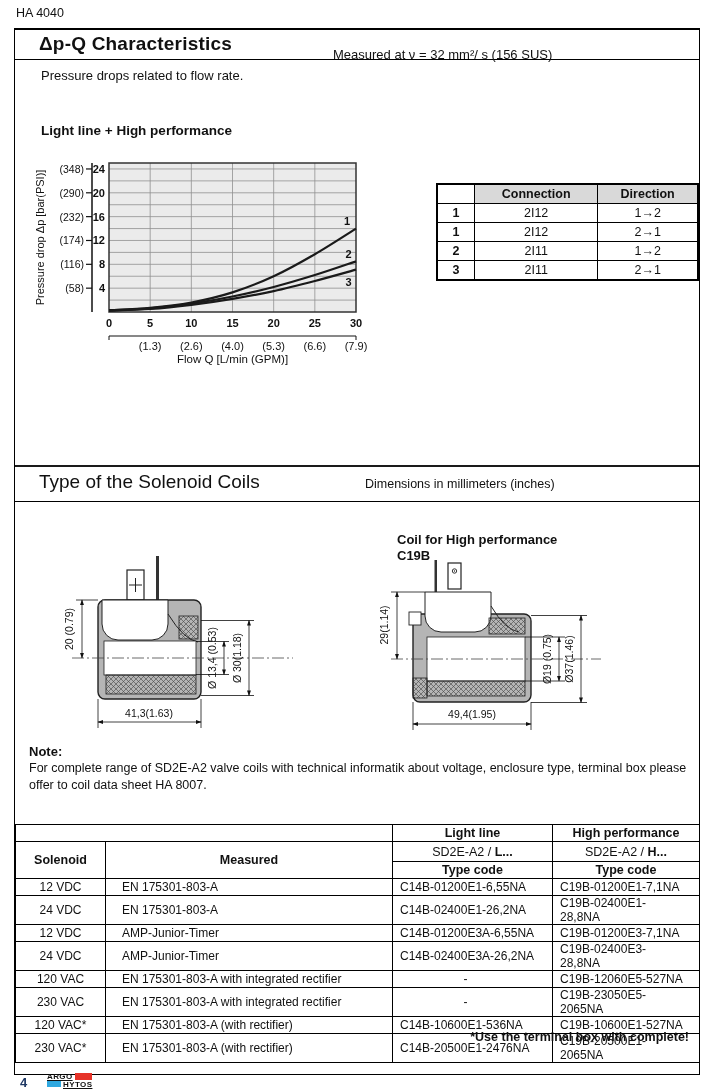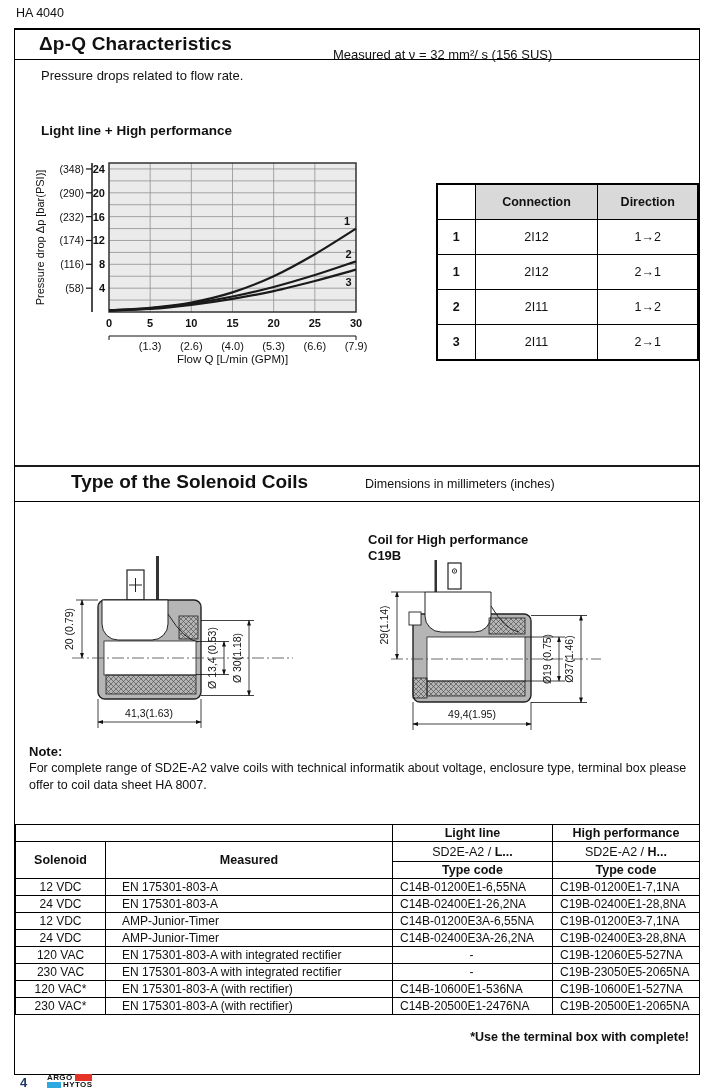--- a/index.html
+++ b/index.html
@@ -13,52 +13,52 @@
   .title-band{left:0;top:0;width:100%;height:29px;border-bottom:1.5px solid #000;}
   .title-band .t{position:absolute;left:24px;top:3px;font-size:19px;font-weight:bold;letter-spacing:.2px;}
   .title-band .m{position:absolute;left:318px;top:17px;font-size:13px;}
   #intro{left:26px;top:38px;font-size:13px;}
   #chart-heading{left:26px;top:93px;font-size:13.5px;font-weight:bold;}
   #pq-chart{left:16px;top:120px;}
   svg text{font-family:"Liberation Sans",sans-serif;}
   
   #conn-table{left:421px;top:153px;border-collapse:collapse;}
   #conn-table th,#conn-table td{border:1.2px solid #000;height:18px;text-align:center;
-     font-size:12.5px;padding:8px;}
+     font-size:12.5px;padding:0;}
   #conn-table{border:2px solid #000;}
   #conn-table th{background:#d9d9d9;font-weight:bold;}
   #conn-table th.blank{background:#fff;}
   #conn-table td.num{font-weight:bold;}
   
   #section-band{left:0;top:435px;width:100%;height:34px;border-top:2.5px solid #1a1a1a;
      border-bottom:1.5px solid #000;}
-  #section-band .t{position:absolute;left:24px;top:4px;font-size:19px;font-weight:bold;margin-left:32px;}
+  #section-band .t{position:absolute;left:24px;top:4px;font-size:19px;font-weight:normal;}
   #section-band .m{position:absolute;left:350px;top:10px;font-size:12.5px;}
   .coil-caption{font-size:13px;font-weight:bold;line-height:16px;}
   #cap-c14b{left:44px;top:502px;}
-  #cap-c19b{left:353px;top:502px;}
+  #cap-c19b{left:382px;top:502px;}
   .coil-svg{position:absolute;}
   
   #note{left:14px;top:713px;font-size:12.5px;line-height:17px;width:668px;}
   #note .nl{font-weight:bold;font-size:13px;}
   
   #coil-table{left:0;top:794px;width:684px;border-collapse:collapse;table-layout:fixed;}
-  #coil-table th,#coil-table td{border:1.2px solid #000;font-size:12px;padding:0 2px;height:16px;}
+  #coil-table th,#coil-table td{border:1.2px solid #000;font-size:12px;padding:0 14px;height:16px;}
   #coil-table{border:1.5px solid #000;}
   #coil-table th{font-weight:bold;font-size:12.5px;text-align:center;}
   #coil-table tr.h2 td.code{text-align:center;font-size:12.5px;height:19px;}
   #coil-table td.c0{text-align:center;}
   #coil-table td.c1{text-align:left;padding-left:16px;}
   #coil-table td.c2,#coil-table td.c3{text-align:left;padding-left:7px;}
   #coil-table td.dash{text-align:center;padding-left:0;}
   #footnote{left:0;top:1000px;width:674px;text-align:right;font-weight:bold;font-size:12.5px;}
   
   #page-num{left:20px;top:1075px;font-size:13px;font-weight:bold;color:#1f3864;}
   #logo{left:47px;top:1073px;font-weight:bold;font-size:8px;line-height:7px;letter-spacing:.4px;}
-  #logo .row{display:flex;align-items:flex-end;height:7.5px;}
+  #logo .row{display:flex;align-items:flex-start;height:7.5px;text-decoration:underline;}
   #logo .red{width:17px;height:6.5px;background:#e63329;margin-left:2px;}
   #logo .cyan{width:14px;height:6.5px;background:#2fa8e0;margin-right:2px;}
 </style>
 </head>
 <body>
 
 <div class="abs" id="doc-code">HA 4040</div>
 
 <div class="abs" id="main-box">
 

